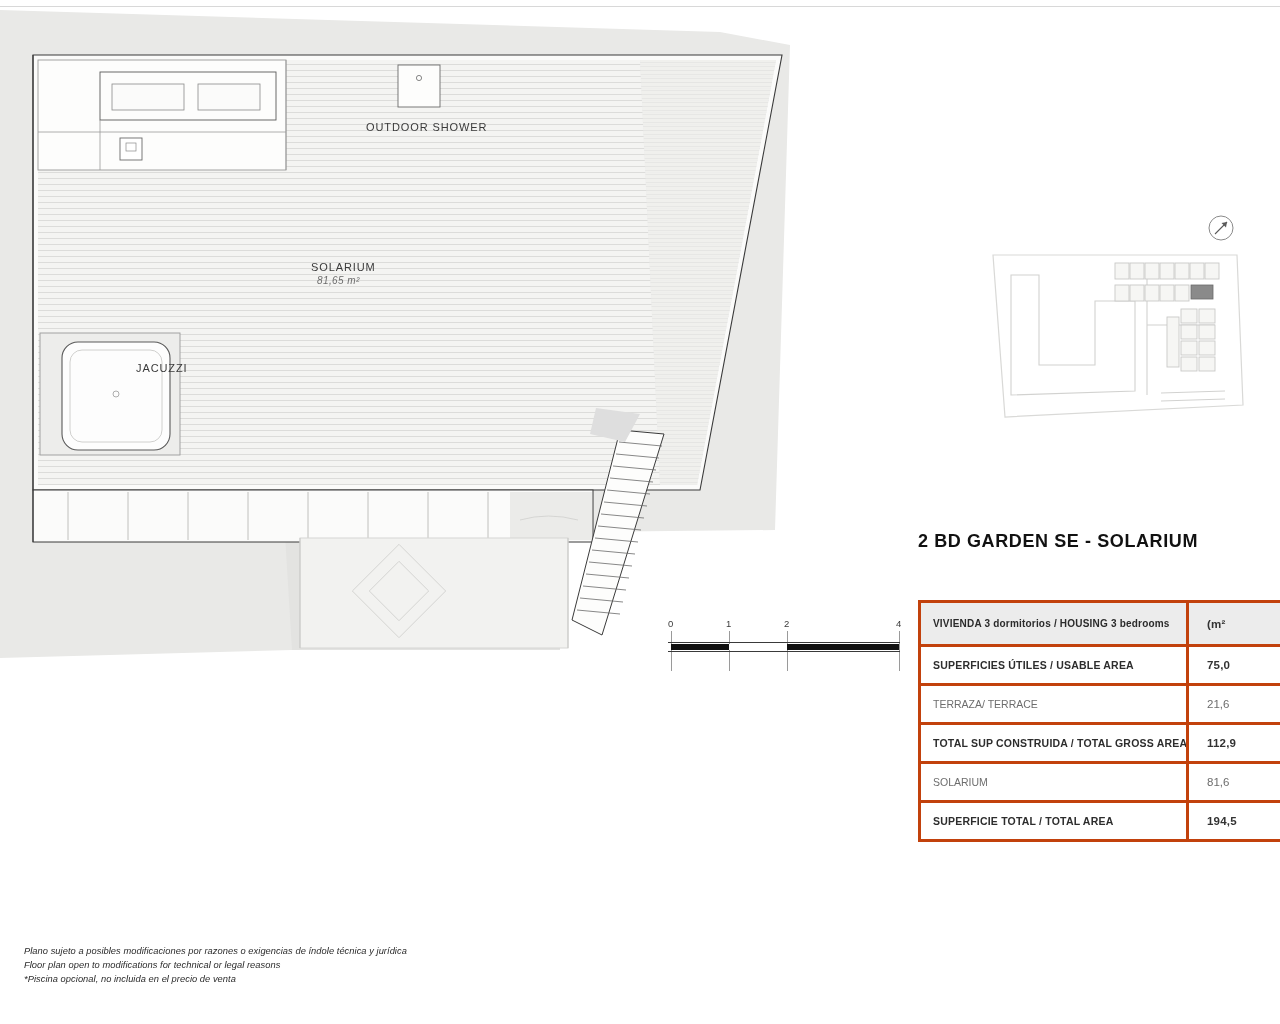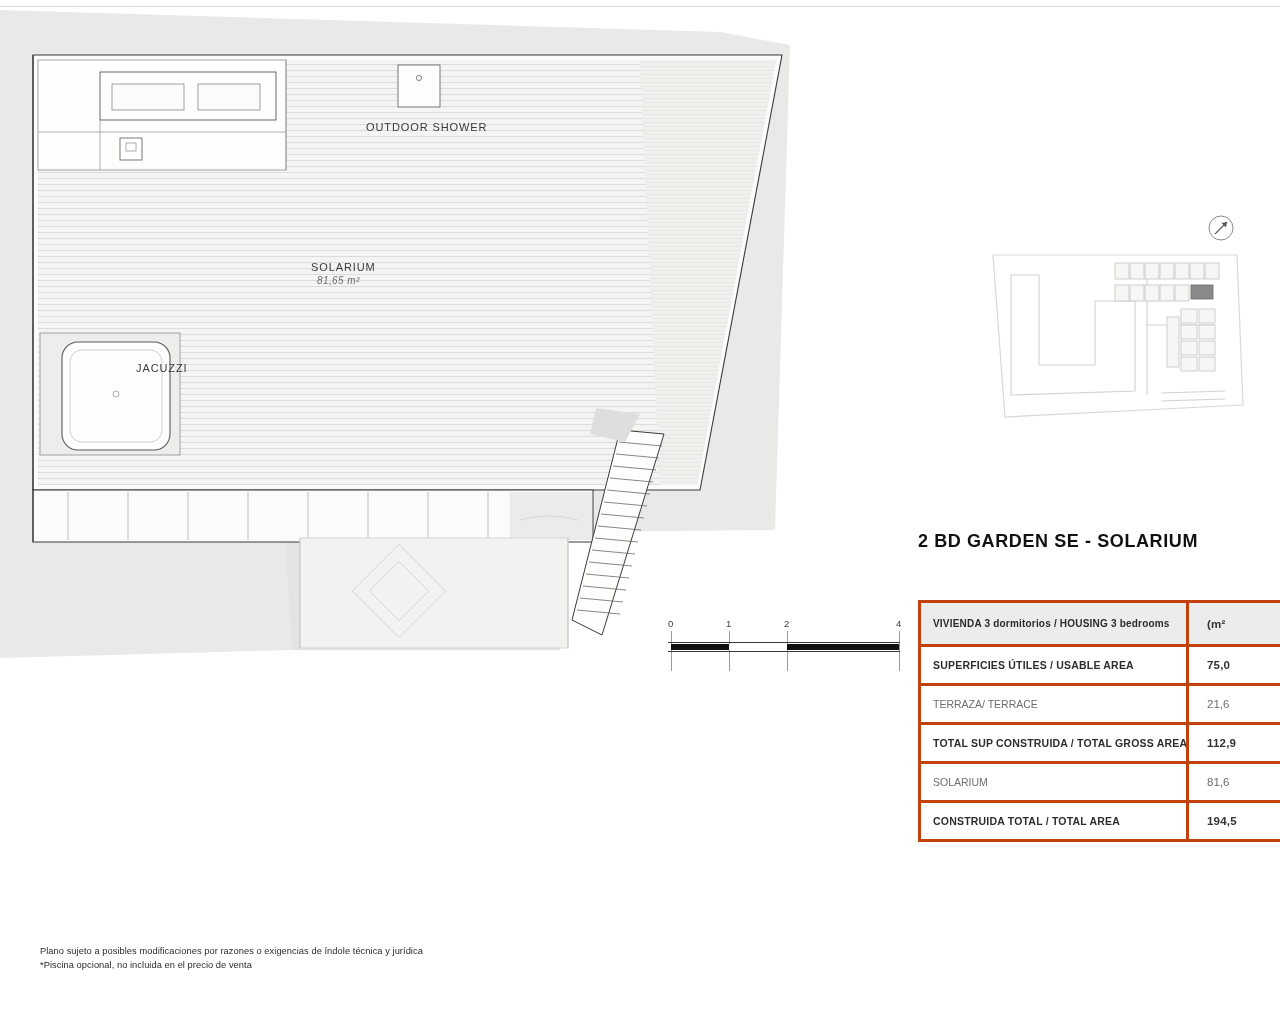--- a/index.html
+++ b/index.html
@@ -116,25 +116,26 @@
   #scalebar .hairline {
     position: absolute;
     left: 0; width: 232px; height: 1px; background: #3a3a3a;
   }
 
   
   #keyplan { left: 975px; top: 205px; width: 280px; height: 240px; }
 
   
   #footer {
-    left: 40px; top: 944px;
+    left: 24px; top: 944px;
     font-size: 9.3px;
     line-height: 14.2px;
     color: #2b2b2b;
     white-space: nowrap;
+    font-style: italic;
   }
   #footer div { letter-spacing: 0.05px; }
 </style>
 </head>
 <body>
 
 <div id="sheet">
 
   <div class="abs top-rule"></div>
 
@@ -339,24 +340,25 @@
       </tr>
       <tr class="bold">
         <td>TOTAL SUP CONSTRUIDA / TOTAL GROSS AREA</td>
         <td class="val">112,9</td>
       </tr>
       <tr class="light">
         <td>SOLARIUM</td>
         <td class="val">81,6</td>
       </tr>
       <tr class="bold">
-        <td>CONSTRUIDA TOTAL / TOTAL  AREA</td>
+        <td>SUPERFICIE TOTAL / TOTAL  AREA</td>
         <td class="val">194,5</td>
       </tr>
     </tbody>
   </table>
 
   <div class="abs" id="footer">
     <div>Plano sujeto a posibles modificaciones por razones o exigencias de índole técnica y jurídica</div>
+    <div>Floor plan open to modifications for technical or legal reasons</div>
     <div>*Piscina opcional, no incluida en el precio de venta</div>
   </div>
 
 </div>
 
 </body></html>

